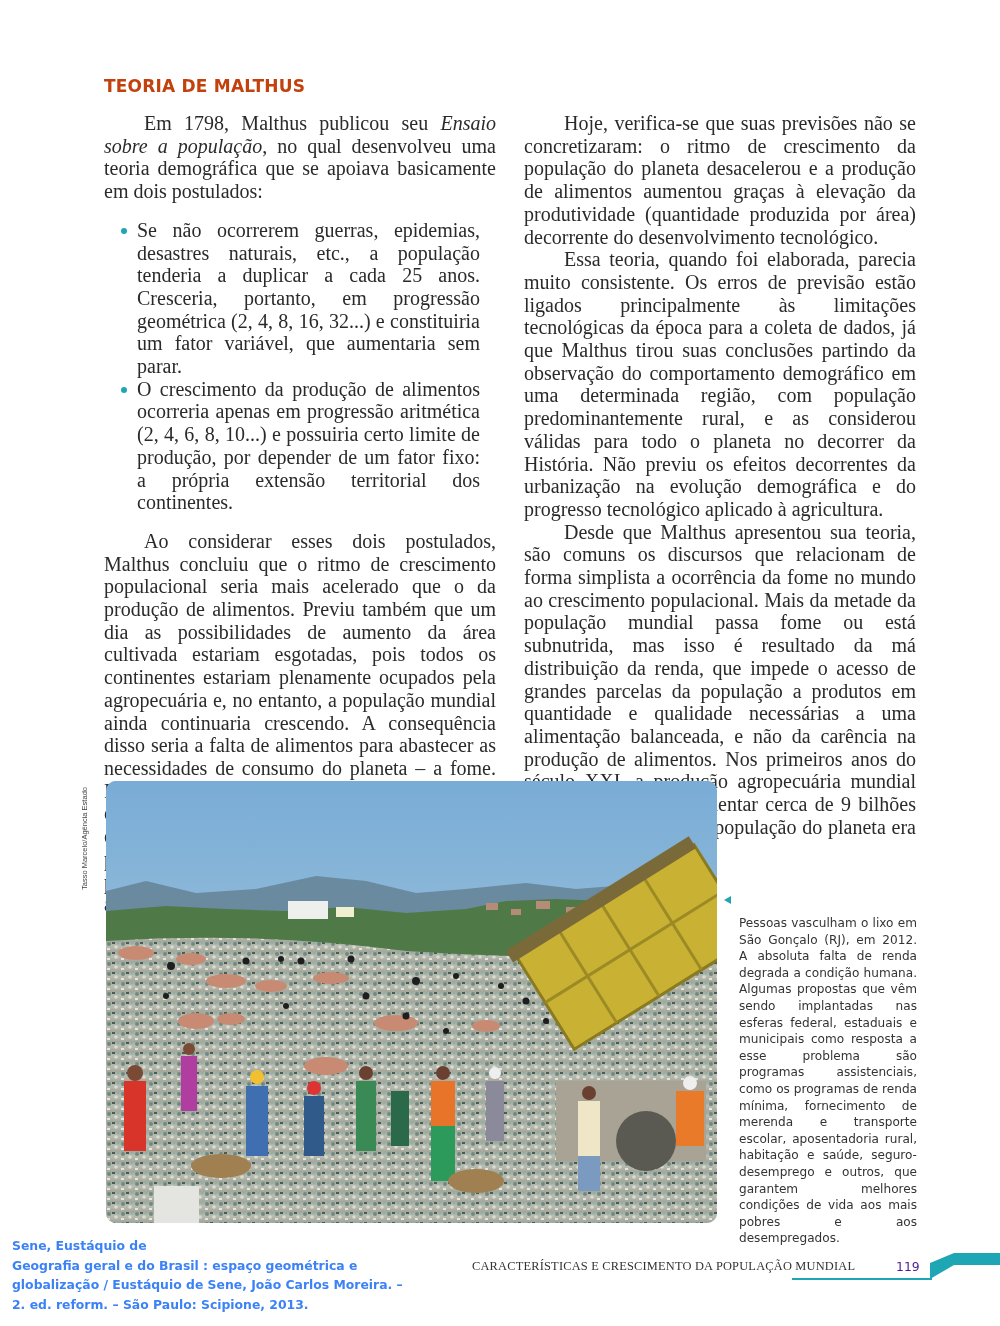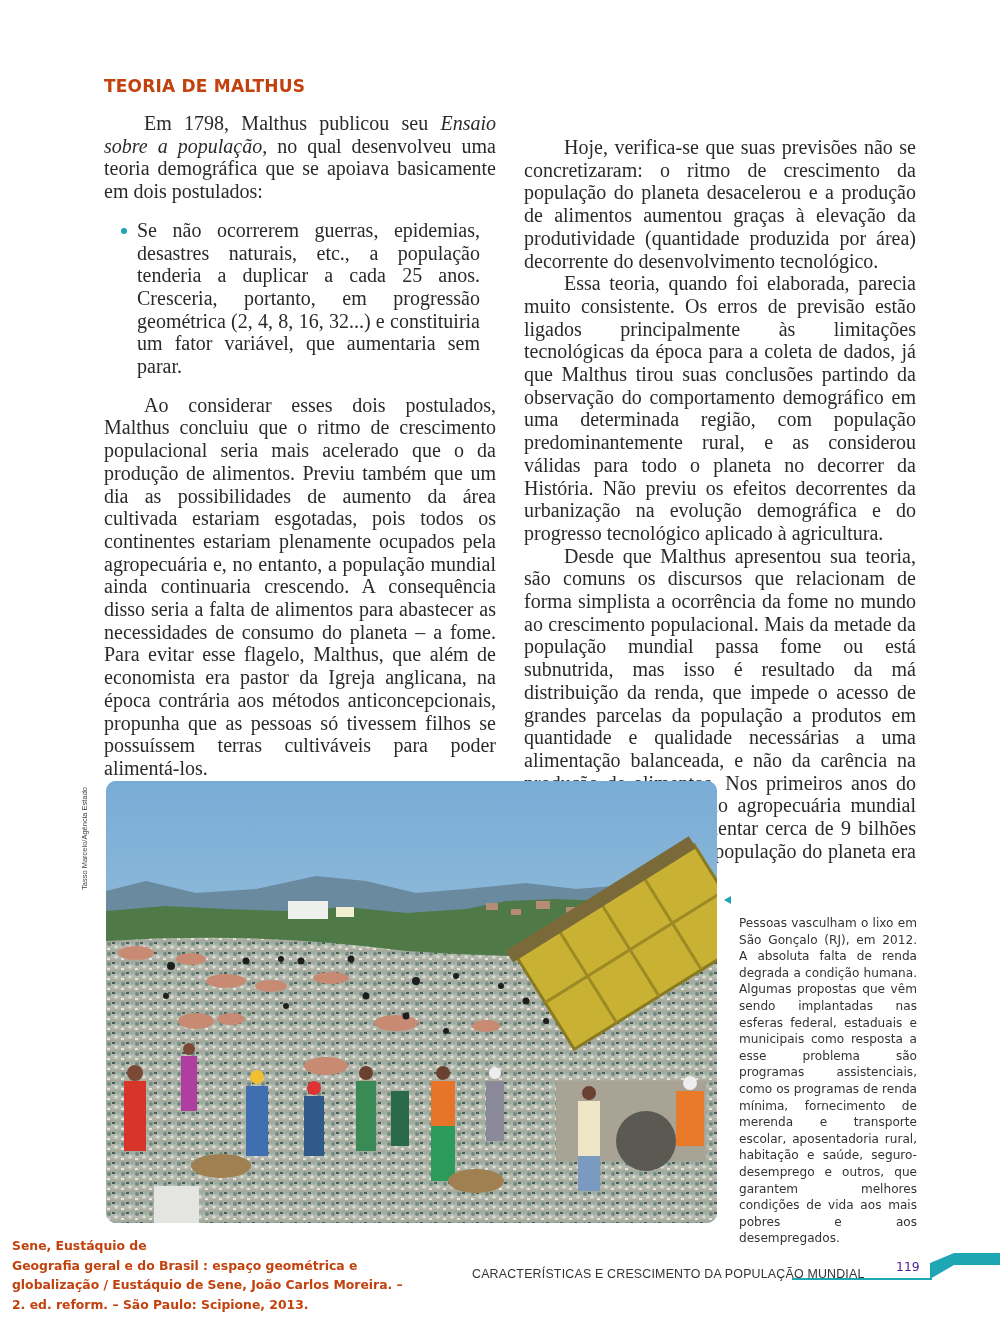--- a/index.html
+++ b/index.html
@@ -12,21 +12,21 @@
     position: absolute; left: 104px; top: 76px;
     font-family: "DejaVu Sans", "Liberation Sans", sans-serif;
     font-weight: bold; font-size: 17px; letter-spacing: 0.2px; color: #c2410c;
   }
   .col {
     position: absolute; top: 112px; width: 392px;
     font-size: 20px; line-height: 22.7px; text-align: justify;
     hyphens: none;
   }
   .col-left { left: 104px; }
-  .col-right { left: 524px; margin-top: 24px; }
+  .col-right { left: 524px; }
   .col p { margin: 0; text-indent: 40px; }
   .col ul { margin: 16px; padding: 0; list-style: none; }
   .col li { position: relative; padding-left: 17px; }
   .col li .bullet {
     position: absolute; left: 1px; top: 9px; width: 6px; height: 6px;
     border-radius: 50%; background: #1fa6b5;
   }
   .col em { font-style: italic; }
 
   .photo-credit {
@@ -50,48 +50,49 @@
   }
   .caption-arrow {
     position: absolute; left: 724px; top: 896px; width: 0; height: 0;
     border-top: 4.5px solid transparent; border-bottom: 4.5px solid transparent;
     border-right: 7px solid #1fa6b5;
   }
 
   .reference {
     position: absolute; left: 12px; top: 1236px; width: 440px;
     font-family: "DejaVu Sans", "Liberation Sans", sans-serif;
-    font-weight: bold; font-size: 12.4px; line-height: 19.6px; color: #c2410c;
+    font-weight: bold; font-size: 12.4px; line-height: 19.6px; color: #3b82f6;
   }
   .reference div { white-space: nowrap; }
 
   .footer-title {
     position: absolute; left: 472px; top: 1259px;
-    font-family: Liberation Sans, sans-serif;
-    font-size: 12.4px; letter-spacing: 0.2px; color: #333; white-space: nowrap; margin-top: 8px;
+    font-family: Liberation Serif, serif;
+    font-size: 12.4px; letter-spacing: 0.2px; color: #333; white-space: nowrap;
   }
   .footer-page {
     position: absolute; left: 896px; top: 1259px;
     font-family: "DejaVu Sans", "Liberation Sans", sans-serif;
     font-size: 12.4px; color: #4c1d95;
   }
   .footer-line {
     position: absolute; left: 792px; top: 1278px; width: 140px; height: 1.5px; background: #1fa6b5;
   }
   .footer-marker { position: absolute; left: 928px; top: 1251px; }
 </style>
 </head>
 <body>
 
 <div class="heading">TEORIA DE MALTHUS</div>
 
 <div class="col col-left">
   <p><span>Em 1798, Malthus publicou seu </span><em>Ensaio sobre a população</em><span>, no qual desenvolveu uma teoria demográfica que se apoiava basicamente em dois postulados:</span></p>
   <ul>
     <li><span class="bullet"></span><span>Se não ocorrerem guerras, epidemias, desastres naturais, etc., a população tenderia a duplicar a cada 25 anos. Cresceria, portanto, em progressão geométrica (2, 4, 8, 16, 32...) e constituiria um fator variável, que aumentaria sem parar.</span></li>
+    <li><span class="bullet"></span><span>O crescimento da produção de alimentos ocorreria apenas em progressão aritmética (2, 4, 6, 8, 10...) e possuiria certo limite de produção, por depender de um fator fixo: a própria extensão territorial dos continentes.</span></li>
   </ul>
   <p>Ao considerar esses dois postulados, Malthus concluiu que o ritmo de crescimento populacional seria mais acelerado que o da produção de alimentos. Previu também que um dia as possibilidades de aumento da área cultivada estariam esgotadas, pois todos os continentes estariam plenamente ocupados pela agropecuária e, no entanto, a população mundial ainda continuaria crescendo. A consequência disso seria a falta de alimentos para abastecer as necessidades de consumo do planeta – a fome. Para evitar esse flagelo, Malthus, que além de economista era pastor da Igreja anglicana, na época contrária aos métodos anticoncepcionais, propunha que as pessoas só tivessem filhos se possuíssem terras cultiváveis para poder alimentá-los.</p>
 </div>
 
 <div class="col col-right">
   <p>Hoje, verifica-se que suas previsões não se concretizaram: o ritmo de crescimento da população do planeta desacelerou e a produção de alimentos aumentou graças à elevação da produtividade (quantidade produzida por área) decorrente do desenvolvimento tecnológico.</p>
   <p>Essa teoria, quando foi elaborada, parecia muito consistente. Os erros de previsão estão ligados principalmente às limitações tecnológicas da época para a coleta de dados, já que Malthus tirou suas conclusões partindo da observação do comportamento demográfico em uma determinada região, com população predominantemente rural, e as considerou válidas para todo o planeta no decorrer da História. Não previu os efeitos decorrentes da urbanização na evolução demográfica e do progresso tecnológico aplicado à agricultura.</p>
   <p>Desde que Malthus apresentou sua teoria, são comuns os discursos que relacionam de forma simplista a ocorrência da fome no mundo ao crescimento populacional. Mais da metade da população mundial passa fome ou está subnutrida, mas isso é resultado da má distribuição da renda, que impede o acesso de grandes parcelas da população a produtos em quantidade e qualidade necessárias a uma alimentação balanceada, e não da carência na produção de alimentos. Nos primeiros anos do século XXI, a produção agropecuária mundial era suficiente para alimentar cerca de 9 bilhões de pessoas, enquanto a população do planeta era de 7 bilhões.</p>
 </div>
 

